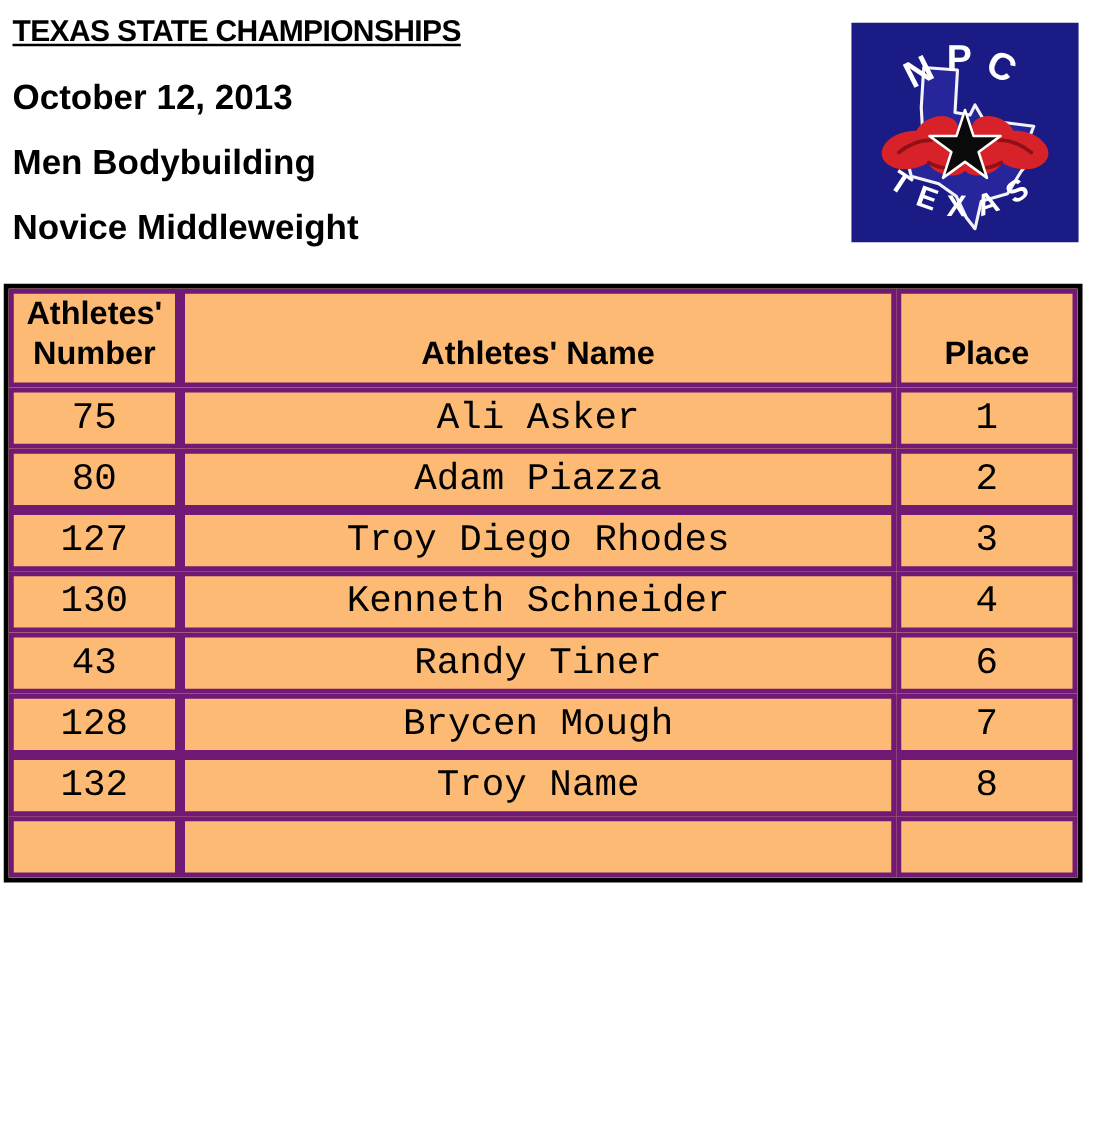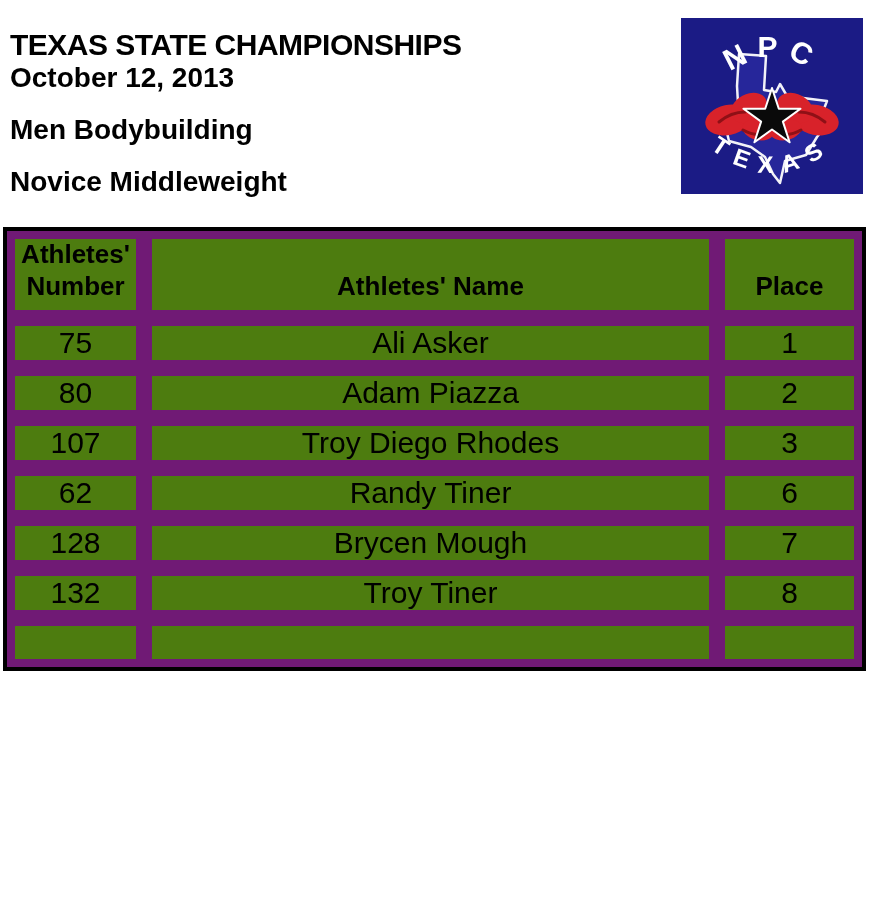--- a/index.html
+++ b/index.html
@@ -14,25 +14,26 @@
     width: 879px;
     height: 900px;
     background: #ffffff;
     overflow: hidden;
   }
 
   
   .title {
     position: absolute;
     left: 10px;
-    top: 28px;
-    font-size: 30px;
+    top: 12px;
+    font-size: 24px;
     font-weight: bold;
     letter-spacing: -0.5px;
     white-space: nowrap;
+    text-decoration: underline;
   }
   .subtitle {
     position: absolute;
     left: 10px;
     font-size: 28px;
     font-weight: bold;
     white-space: nowrap;
   }
   .subtitle.date   { top: 62px; }
   .subtitle.div    { top: 114px; }
@@ -55,41 +56,42 @@
     top: 227px;
     width: 863px;
     table-layout: fixed;
     border-collapse: separate;
     border-spacing: 0;
     border: 4px solid #000;
     background: #fff;
   }
   table.results th,
   table.results td {
-    border: 8px solid #701a75;
+    border: 4px solid #701a75;
     box-sizing: border-box;
     text-align: center;
     overflow: hidden;
-    background: #4d7c0f;
+    background: #fdba74;
   }
   table.results thead th {
     height: 72px;
     vertical-align: bottom;
     padding: 0 4px 8px 4px;
     font-size: 26px;
     font-weight: bold;
     line-height: 1.22;
   }
   table.results tbody td {
     height: 49px;
     vertical-align: middle;
     padding: 0 4px;
     font-size: 30px;
     font-weight: normal;
     white-space: nowrap;
+    font-family: Liberation Mono, monospace;
   }
 </style>
 </head>
 <body>
 
 <div class="page">
 
   <div class="title">TEXAS STATE CHAMPIONSHIPS</div>
   <div class="subtitle date">October 12, 2013</div>
   <div class="subtitle div">Men Bodybuilding</div>
@@ -150,37 +152,42 @@
           <td>75</td>
           <td>Ali Asker</td>
           <td>1</td>
         </tr>
         <tr>
           <td>80</td>
           <td>Adam Piazza</td>
           <td>2</td>
         </tr>
         <tr>
-          <td>107</td>
+          <td>127</td>
           <td>Troy Diego Rhodes</td>
           <td>3</td>
         </tr>
         <tr>
-          <td>62</td>
+          <td>130</td>
+          <td>Kenneth Schneider</td>
+          <td>4</td>
+        </tr>
+        <tr>
+          <td>43</td>
           <td>Randy Tiner</td>
           <td>6</td>
         </tr>
         <tr>
           <td>128</td>
           <td>Brycen Mough</td>
           <td>7</td>
         </tr>
         <tr>
           <td>132</td>
-          <td>Troy Tiner</td>
+          <td>Troy Name</td>
           <td>8</td>
         </tr>
         <tr>
           <td></td>
           <td></td>
           <td></td>
         </tr>
       </tbody>
   </table>
 

